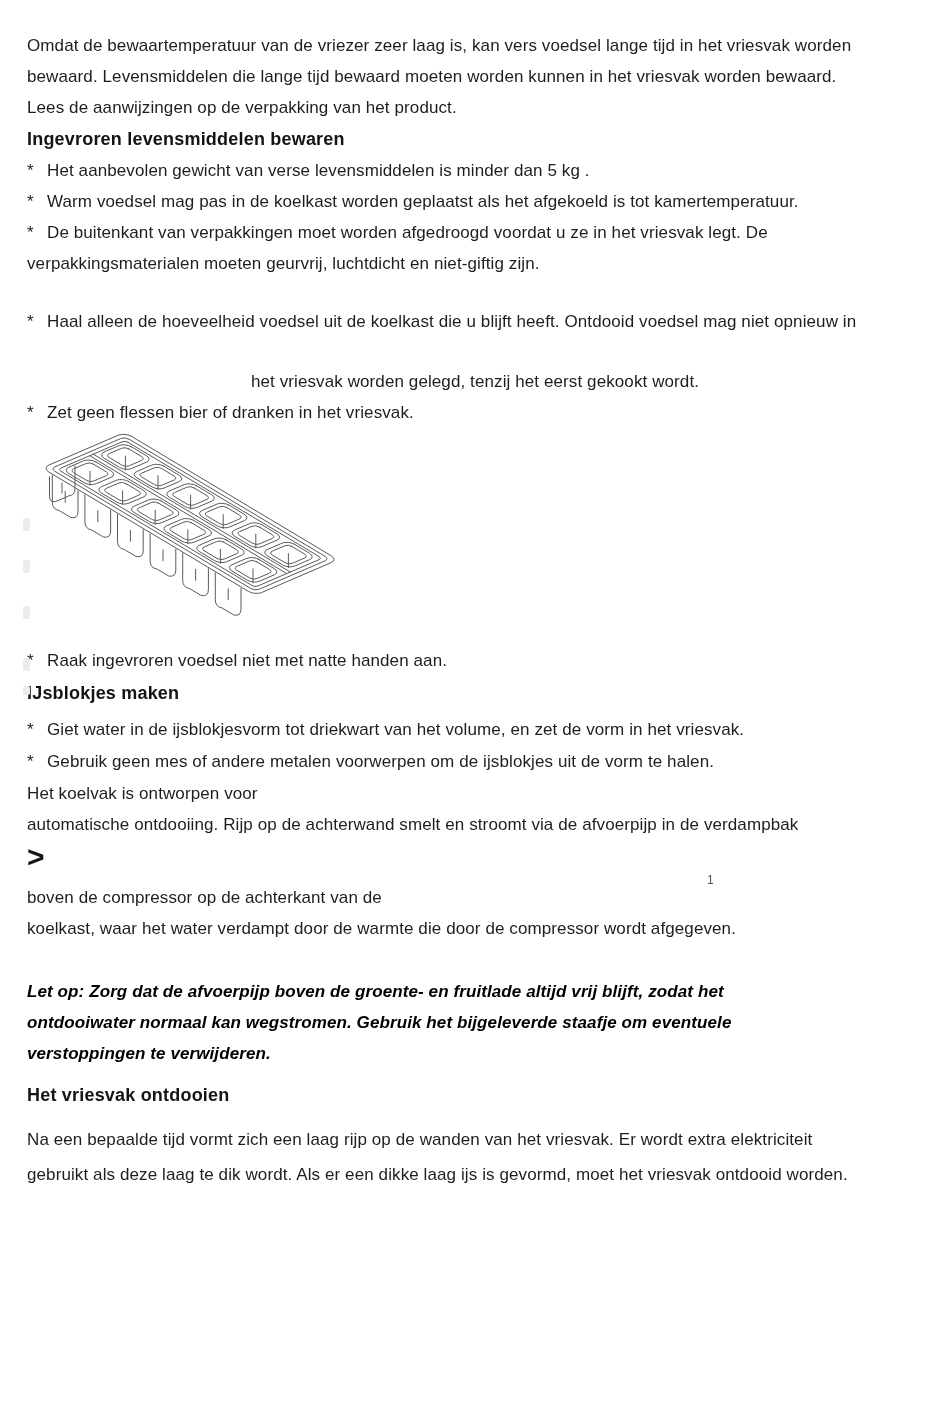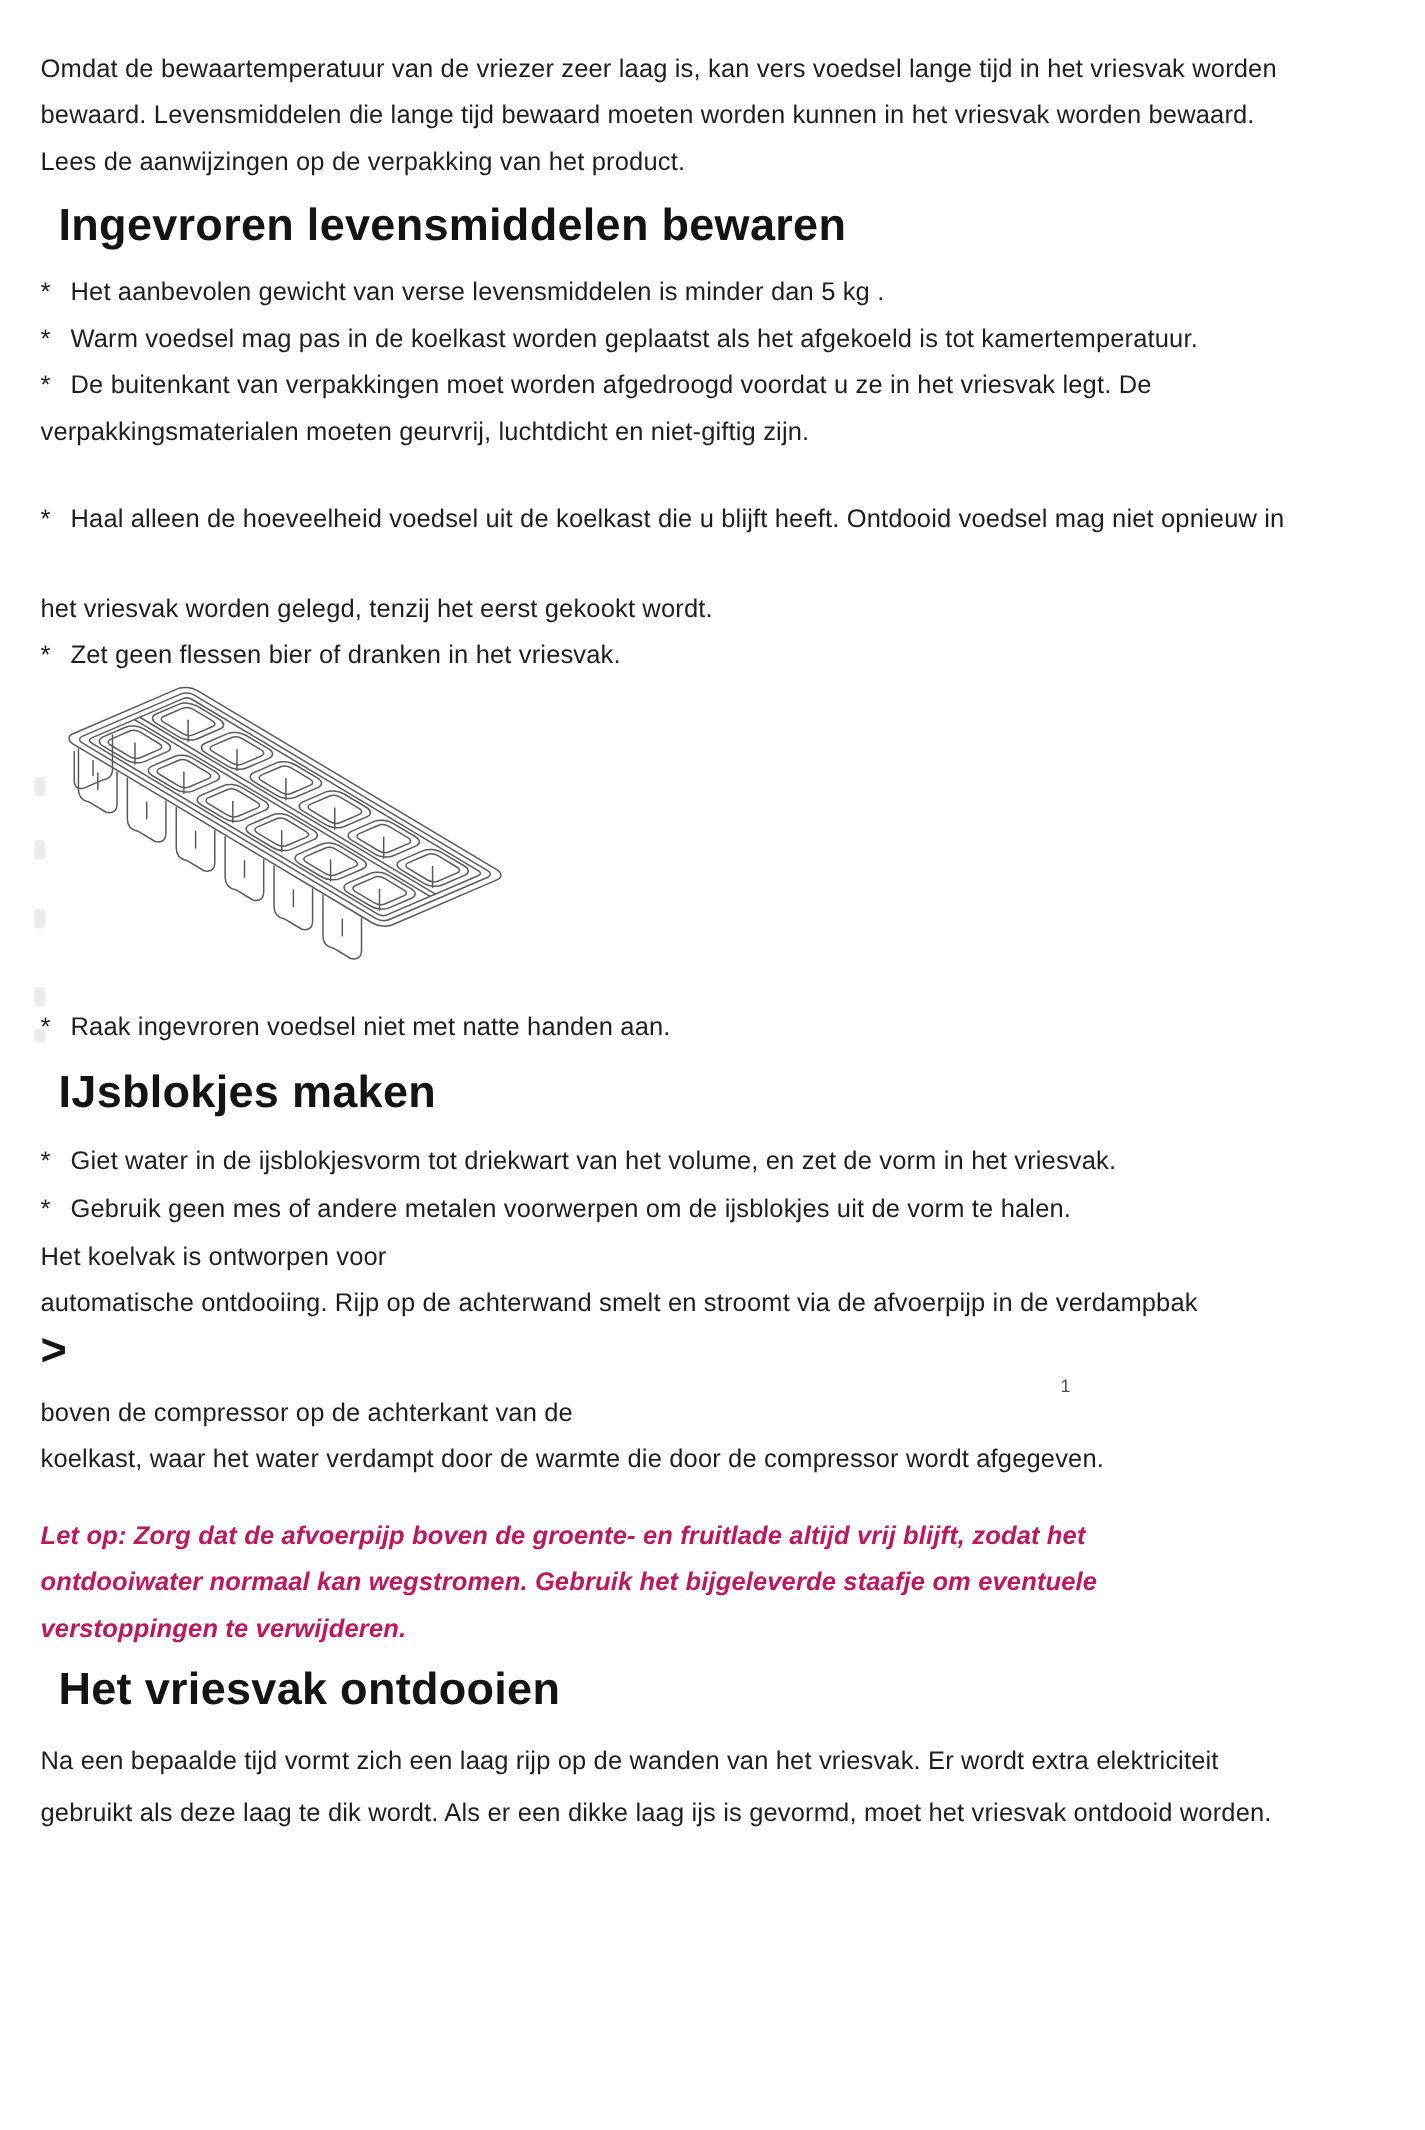--- a/index.html
+++ b/index.html
@@ -8,46 +8,46 @@
   .page {
     position:relative; width:950px; height:1420px;
     padding:0 27px;
     font-family:"Liberation Sans", sans-serif;
     font-size:17px; line-height:31px; color:#1e1e1e;
     letter-spacing:0.1px;
     border-radius:11px;
   }
   p { margin:0; white-space:pre-line; }
   .hd {
-    margin:12px; font-weight:bold; color:#141414;
-    font-size:30px; line-height:32px; letter-spacing:0.2px; white-space:nowrap;
+    margin:0; font-weight:bold; color:#141414;
+    font-size:18px; line-height:32px; letter-spacing:0.2px; white-space:nowrap;
   }
   .hd2 { line-height:34px; }
   .mk { display:inline-block; width:20px; }
   .intro { padding-top:30px; }
   .b4a { margin-top:27px; }
-  .b4b { margin-top:29px; }
+  .b4b { margin-top:29px;text-align:center; }
   .b5  { margin-top:7px; }
   .figure { position:relative; height:216px; margin-top:1px; }
   .figure svg { display:block; margin-left:13px; }
   .hd-koelkast { margin-top:14px; }
   .ice1 { margin-top:4px; }
   .ice2 { margin-top:1px; }
   .ice3 { margin-top:2px; }
   .lineA { margin-top:1px; }
   .symbol {
     margin-top:2px; font-size:30px; line-height:30px; font-weight:bold; color:#141414;
   }
   .line3 { position:relative; margin-top:10px; }
   .fnsup {
     position:absolute; left:680px; top:-8px;
     font-size:12px; line-height:12px; color:#4f4f4f; letter-spacing:0;
   }
   .note {
-    margin-top:20px; font-weight:bold; font-style:italic; color:#be185d;
+    margin-top:32px; font-weight:bold; font-style:italic; color:#000000;
   }
   .hd-vriesvak { margin-top:9px; }
   .final { margin-top:10px; line-height:35px; }
   .art { position:absolute; width:7px; height:13px; background:#ececec; border-radius:2px; }
   .art1 { left:23px; top:518px; }
   .art2 { left:23px; top:560px; }
   .art3 { left:23px; top:606px; }
   .art4 { left:23px; top:658px; }
   .art5 { left:23px; top:686px; height:9px; }
 </style>

